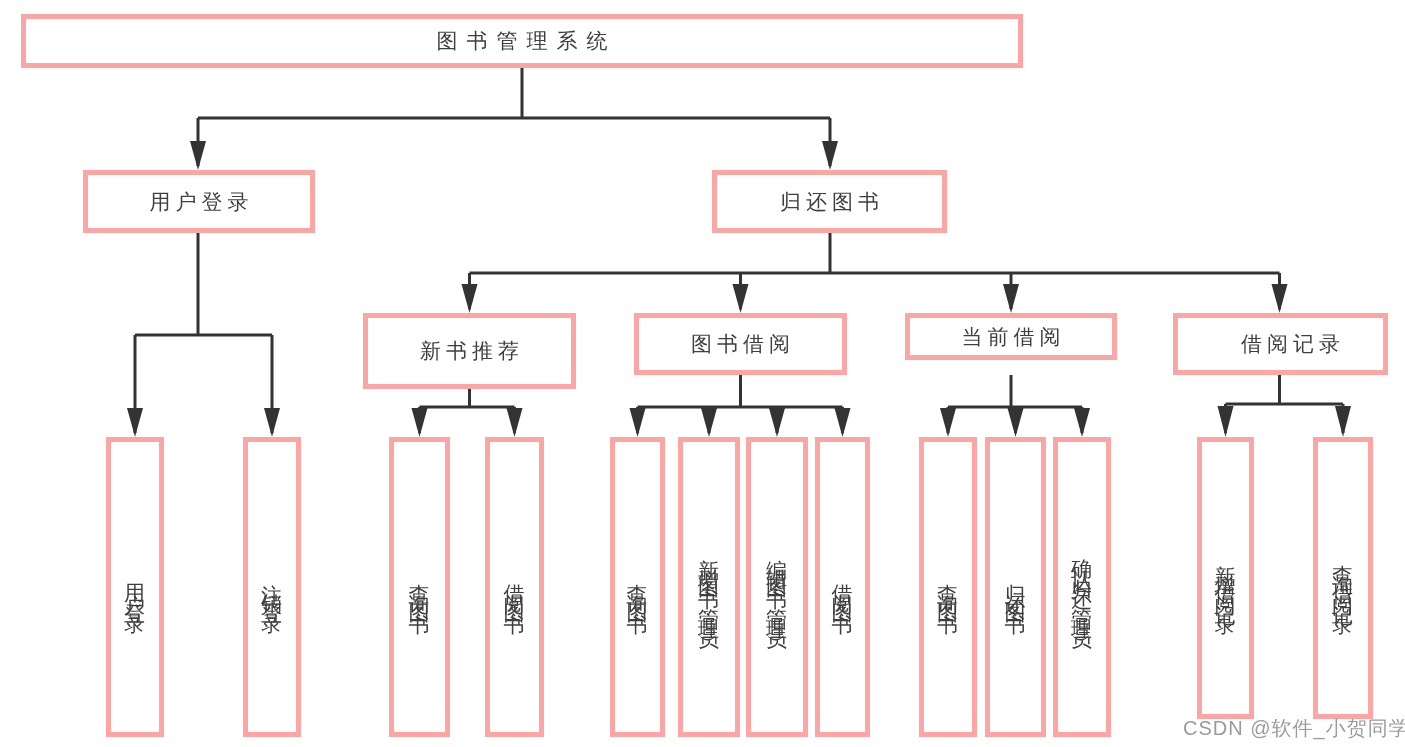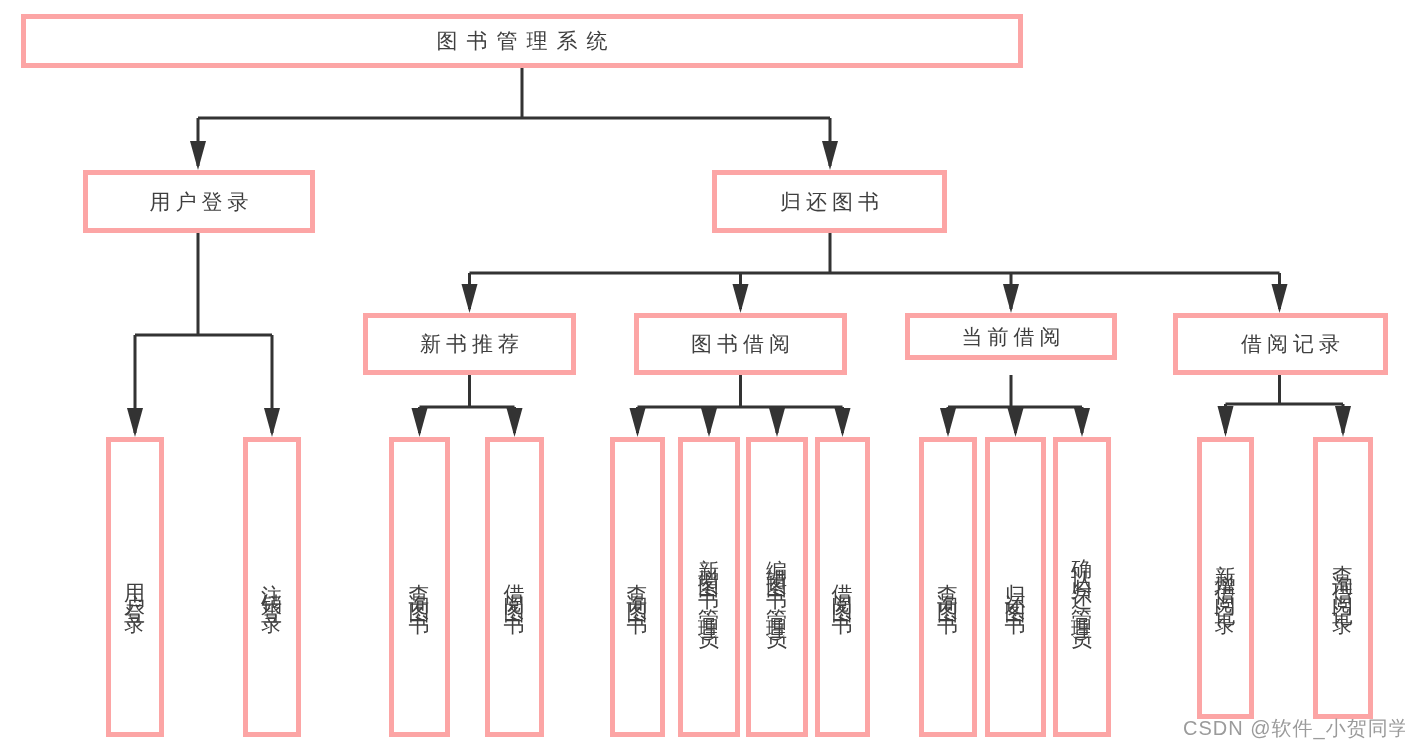--- a/index.html
+++ b/index.html
@@ -89,21 +89,21 @@
     <span>图书管理系统</span>
   </div>
 
   <div class="box h-box" style="left:83px;top:170px;width:232px;height:63px;">
     <span>用户登录</span>
   </div>
   <div class="box h-box" style="left:712px;top:170px;width:235px;height:63px;">
     <span>归还图书</span>
   </div>
 
-  <div class="box h-box" style="left:363px;top:313px;width:213px;height:62px;">
+  <div class="box h-box" style="left:363px;top:313px;width:213px;height:76px;">
     <span>新书推荐</span>
   </div>
   <div class="box h-box" style="left:634px;top:313px;width:213px;height:62px;">
     <span>图书借阅</span>
   </div>
   <div class="box h-box" style="left:905px;top:313px;width:212px;height:47px;">
     <span>当前借阅</span>
   </div>
   <div class="box h-box" style="left:1173px;top:313px;width:215px;height:62px;padding-left:20px;">
     <span>借阅记录</span>

